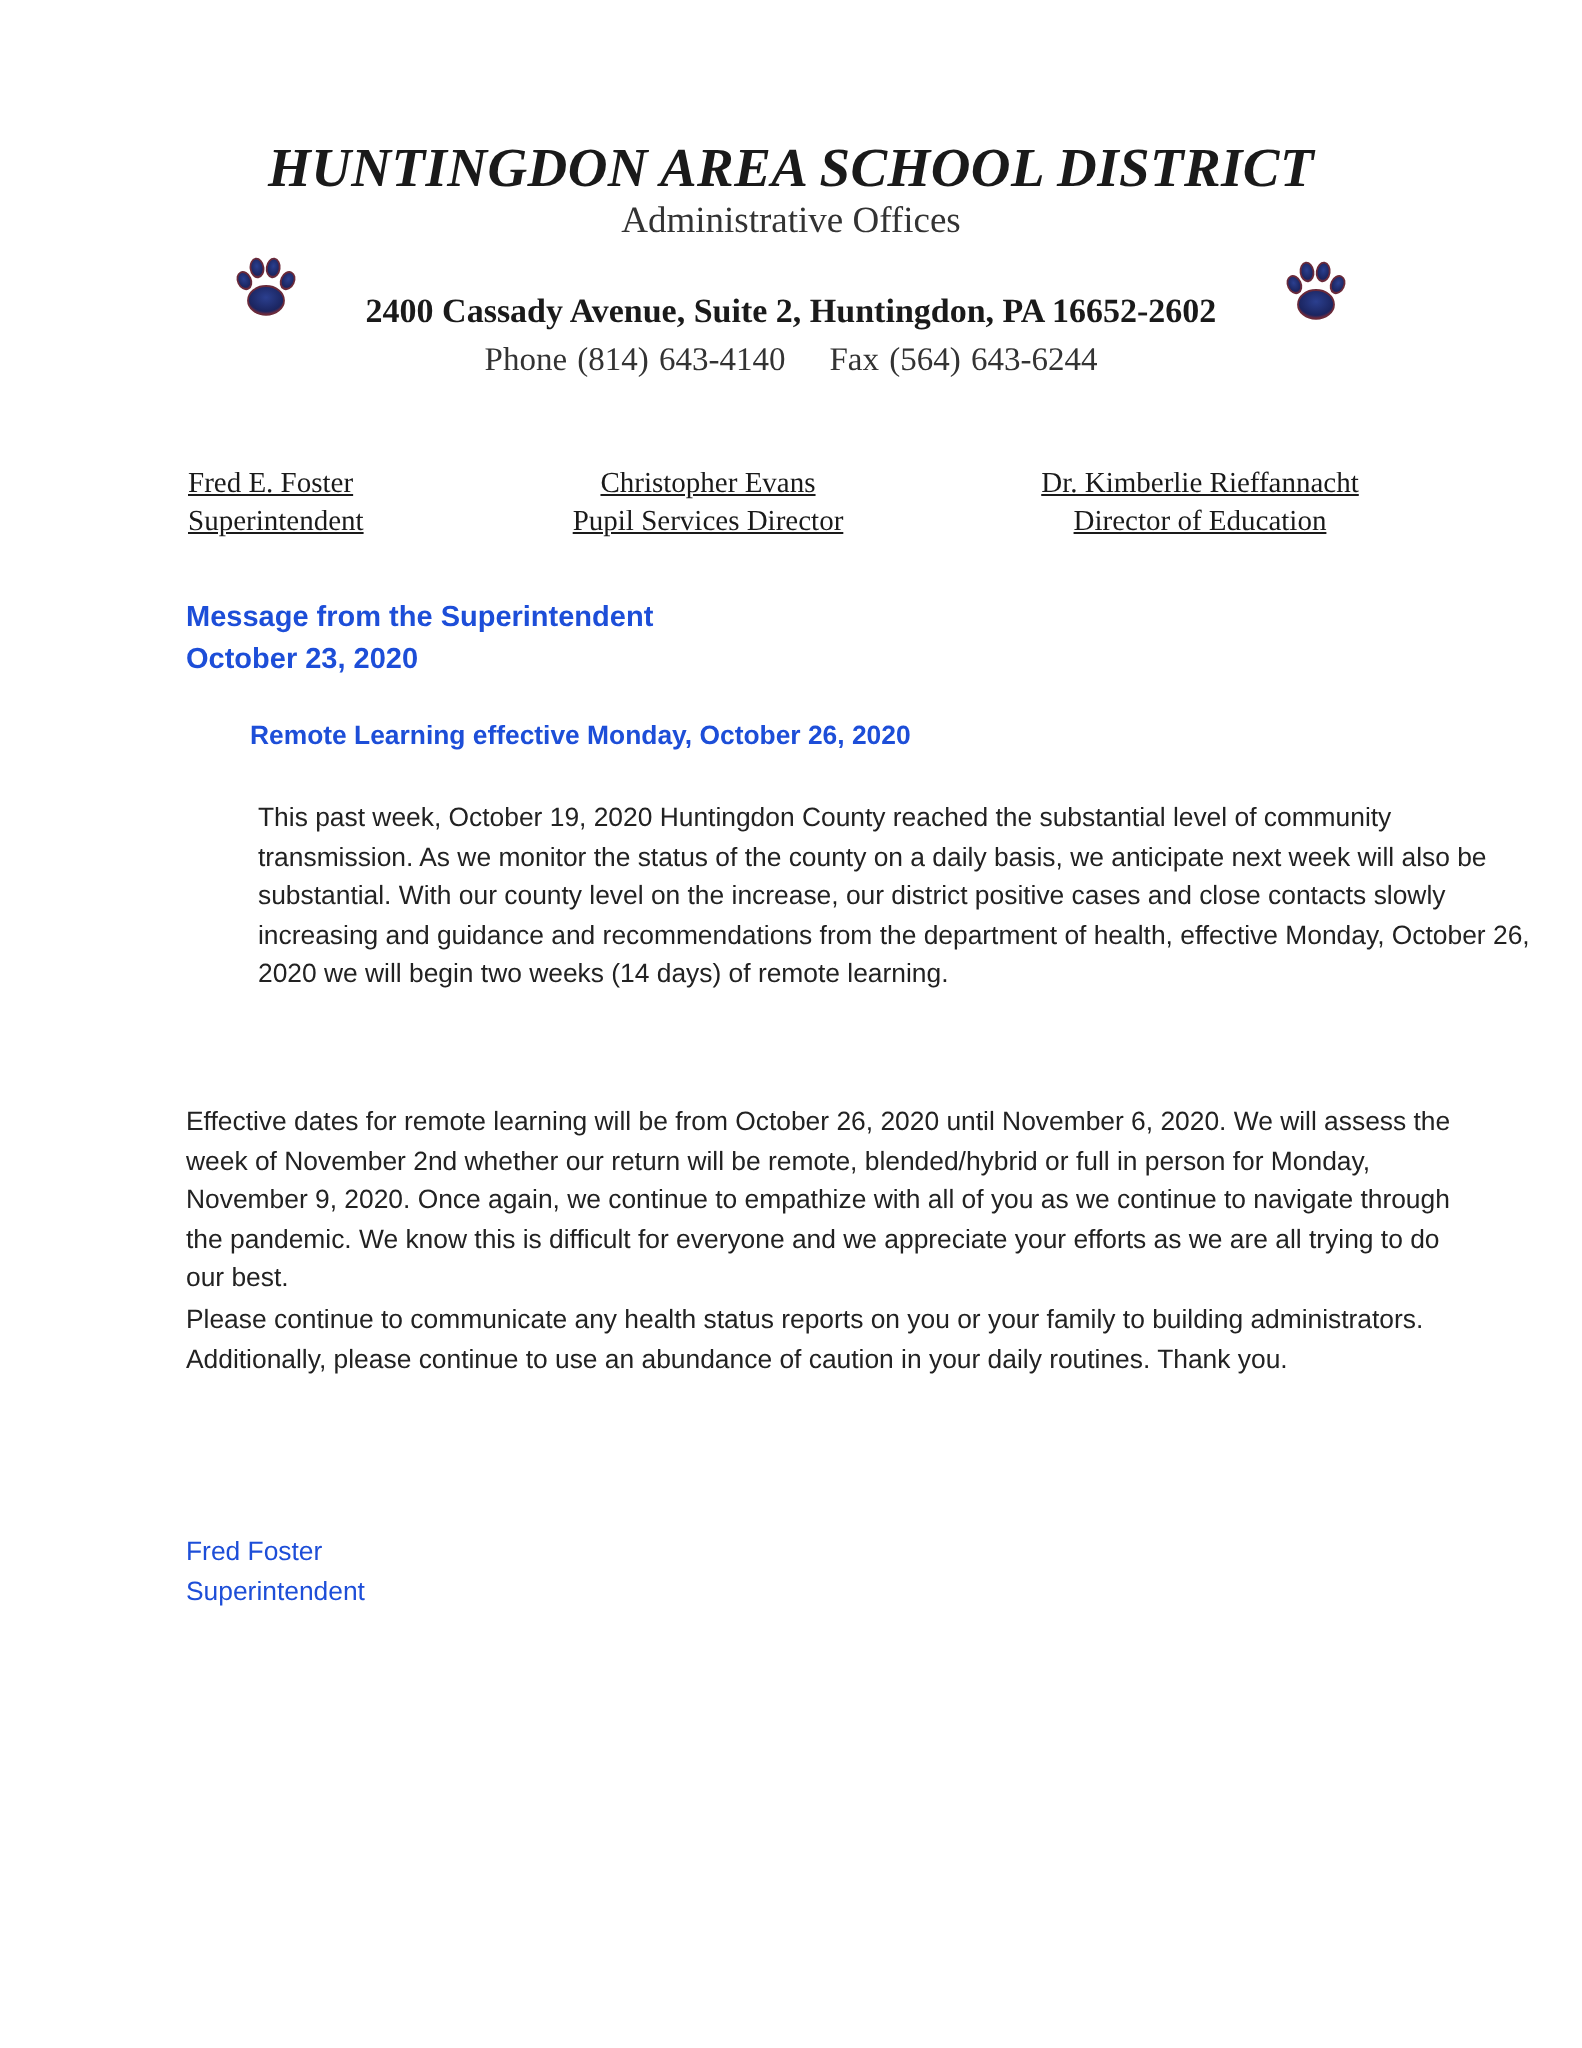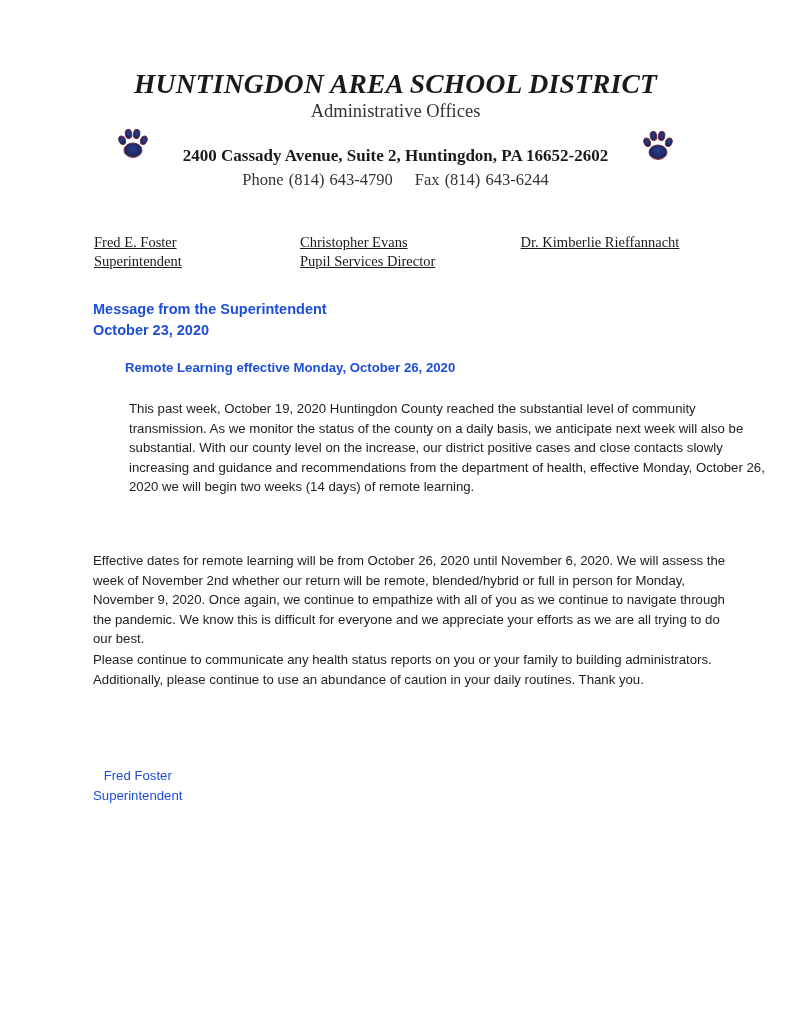--- a/index.html
+++ b/index.html
@@ -9,29 +9,29 @@
   .abs { position: absolute; }
   .title { left: 0; width: 791px; top: 68px; text-align: center; font-style: italic; font-weight: bold; font-size: 27.5px; letter-spacing: 0.2px; }
   .subtitle { left: 0; width: 791px; top: 101px; text-align: center; font-size: 18.5px; color: #333; }
   .address { left: 0; width: 791px; top: 146px; text-align: center; font-weight: bold; font-size: 17px; }
   .phone { left: 0; width: 791px; top: 170px; text-align: center; font-size: 16.5px; color: #333; word-spacing: 1px; }
   .phone .gap { display: inline-block; width: 22px; }
   .paw { width: 36px; height: 36px; }
   .staff { font-size: 14.5px; line-height: 19px; top: 233px; text-decoration: underline; }
   .staff .name, .staff .role { display: block; white-space: nowrap; }
   .staff1 { left: 94px; }
-  .staff2 { left: 300px; text-align: left; width: 170px; }
+  .staff2 { left: 269px; text-align: center; width: 170px; }
   .staff3 { left: 505px; text-align: center; width: 190px; }
   .heading { left: 93px; top: 299px; font-weight: bold; font-size: 14.5px; line-height: 21px; }
   .subject { left: 93px; top: 360px; font-weight: bold; font-size: 13.2px; margin-left: 32px; }
   .para { left: 93px; width: 640px; font-size: 13.2px; line-height: 19.6px; color: #222; }
   .p1 { top: 399px; margin-left: 36px; }
   .p2 { top: 551px; }
   .p3 { top: 650px; }
-  .sig { left: 93px; top: 766px; font-size: 13.2px; line-height: 19.6px; text-align: center; }
+  .sig { left: 93px; top: 766px; font-size: 13.2px; line-height: 19.6px; }
   .sig span { display: block; }
 </style>
 </head>
 <body>
 
 <div>
   <div class="abs serif title">HUNTINGDON AREA SCHOOL DISTRICT</div>
   <div class="abs serif subtitle">Administrative Offices</div>
 
   <svg class="abs paw" style="left:115px; top:125px;" viewBox="0 0 40 40">
@@ -59,35 +59,36 @@
     </defs>
     <ellipse cx="20" cy="28" rx="10" ry="8" fill="url(#pg2)" stroke="#6a2a3a" stroke-width="1"></ellipse>
     <ellipse cx="8" cy="17" rx="3.6" ry="5" fill="url(#pg2)" stroke="#6a2a3a" stroke-width="1" transform="rotate(-25 8 17)"></ellipse>
     <ellipse cx="15" cy="10" rx="3.6" ry="5.2" fill="url(#pg2)" stroke="#6a2a3a" stroke-width="1" transform="rotate(-8 15 10)"></ellipse>
     <ellipse cx="24" cy="10" rx="3.6" ry="5.2" fill="url(#pg2)" stroke="#6a2a3a" stroke-width="1" transform="rotate(8 24 10)"></ellipse>
     <ellipse cx="32" cy="17" rx="3.6" ry="5" fill="url(#pg2)" stroke="#6a2a3a" stroke-width="1" transform="rotate(25 32 17)"></ellipse>
   </svg>
 
   <div class="abs serif address">2400 Cassady Avenue, Suite 2, Huntingdon, PA  16652-2602</div>
   <div class="abs serif phone">
-    <span>Phone (814) 643-4790</span><span class="gap"></span><span>Fax (814) 643-6244</span>
+    <span>Phone (814) 643-4140</span><span class="gap"></span><span>Fax (564) 643-6244</span>
   </div>
 </div>
 
 <div>
   <div class="abs serif staff staff1">
     <span class="name">Fred E. Foster</span>
     <span class="role">Superintendent</span>
   </div>
   <div class="abs serif staff staff2">
     <span class="name">Christopher Evans</span>
     <span class="role">Pupil Services Director</span>
   </div>
   <div class="abs serif staff staff3">
     <span class="name">Dr. Kimberlie Rieffannacht</span>
+    <span class="role">Director of Education</span>
   </div>
 </div>
 
 <div>
   <div class="abs sans heading">
     <div>Message from the Superintendent</div>
     <div>October 23, 2020</div>
   </div>
   <div class="abs sans subject">Remote Learning effective Monday, October 26, 2020</div>
   <div class="abs sans para p1">This past week, October 19, 2020 Huntingdon County reached the substantial level of community transmission.  As we monitor the status of the county on a daily basis, we anticipate next week will also be substantial.  With our county level  on the increase, our district positive cases and close contacts slowly increasing and guidance and recommendations from the department of health, effective Monday, October 26, 2020 we will begin two weeks (14 days) of remote learning.</div>

